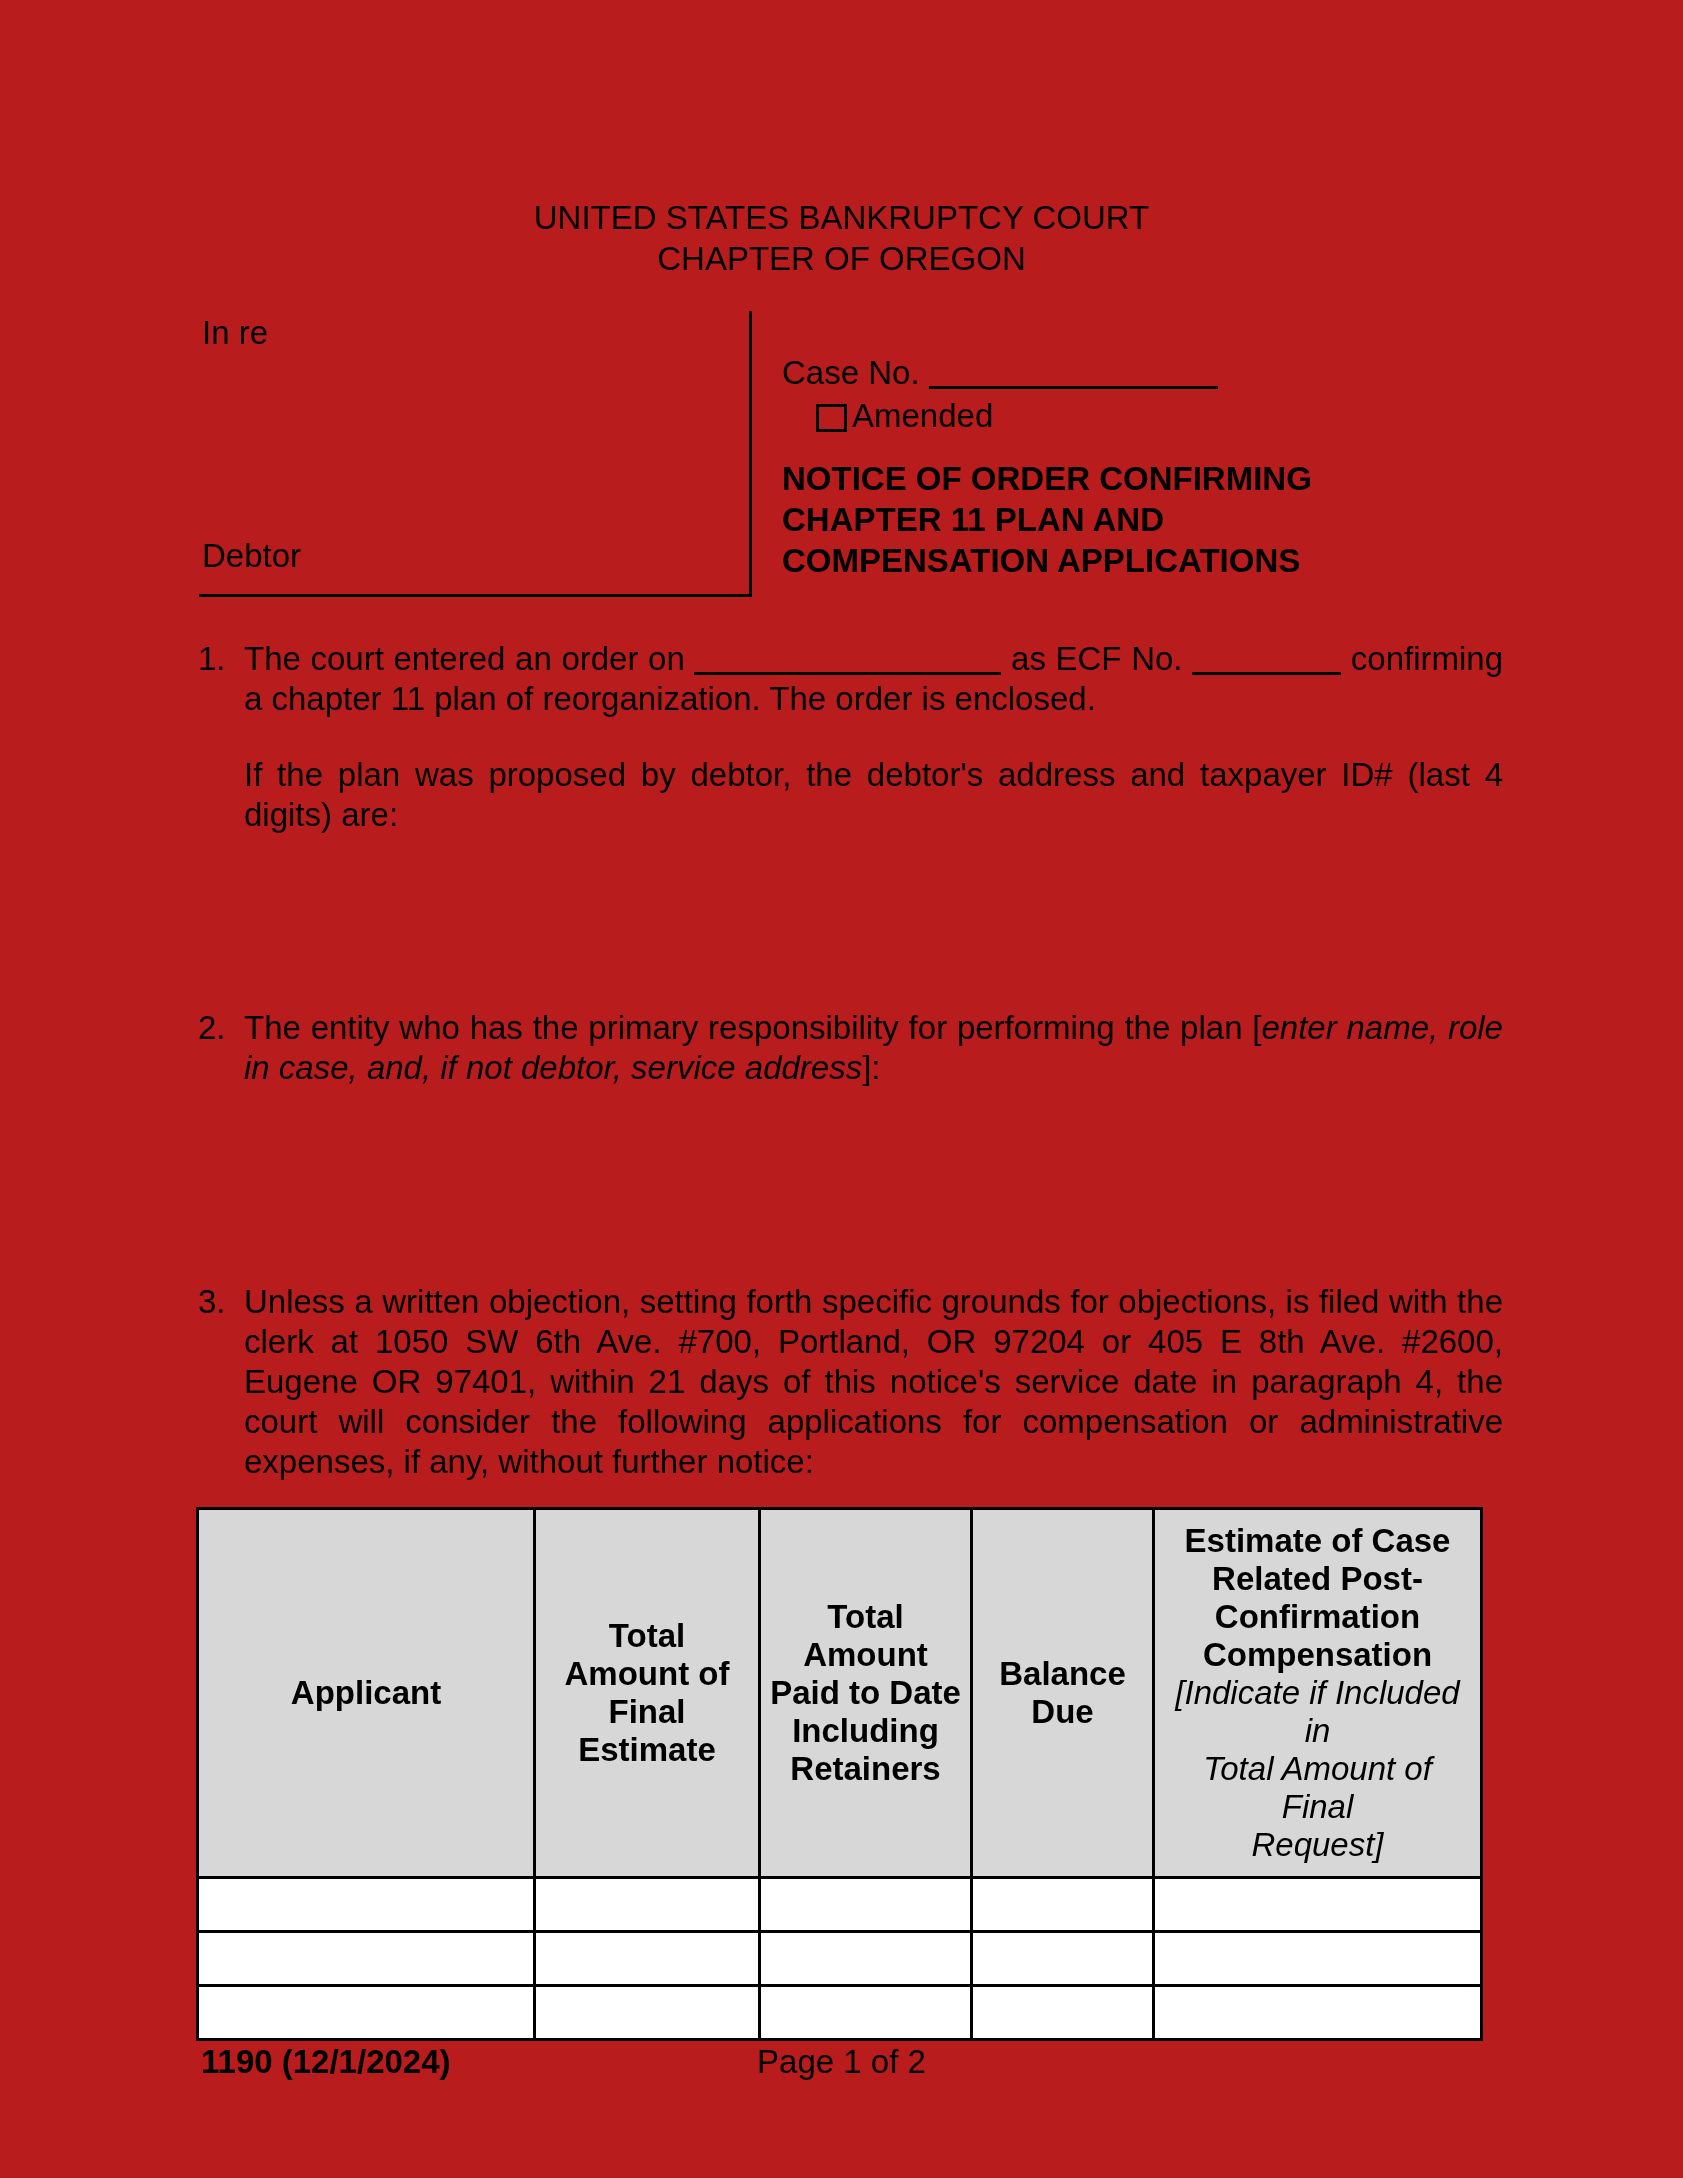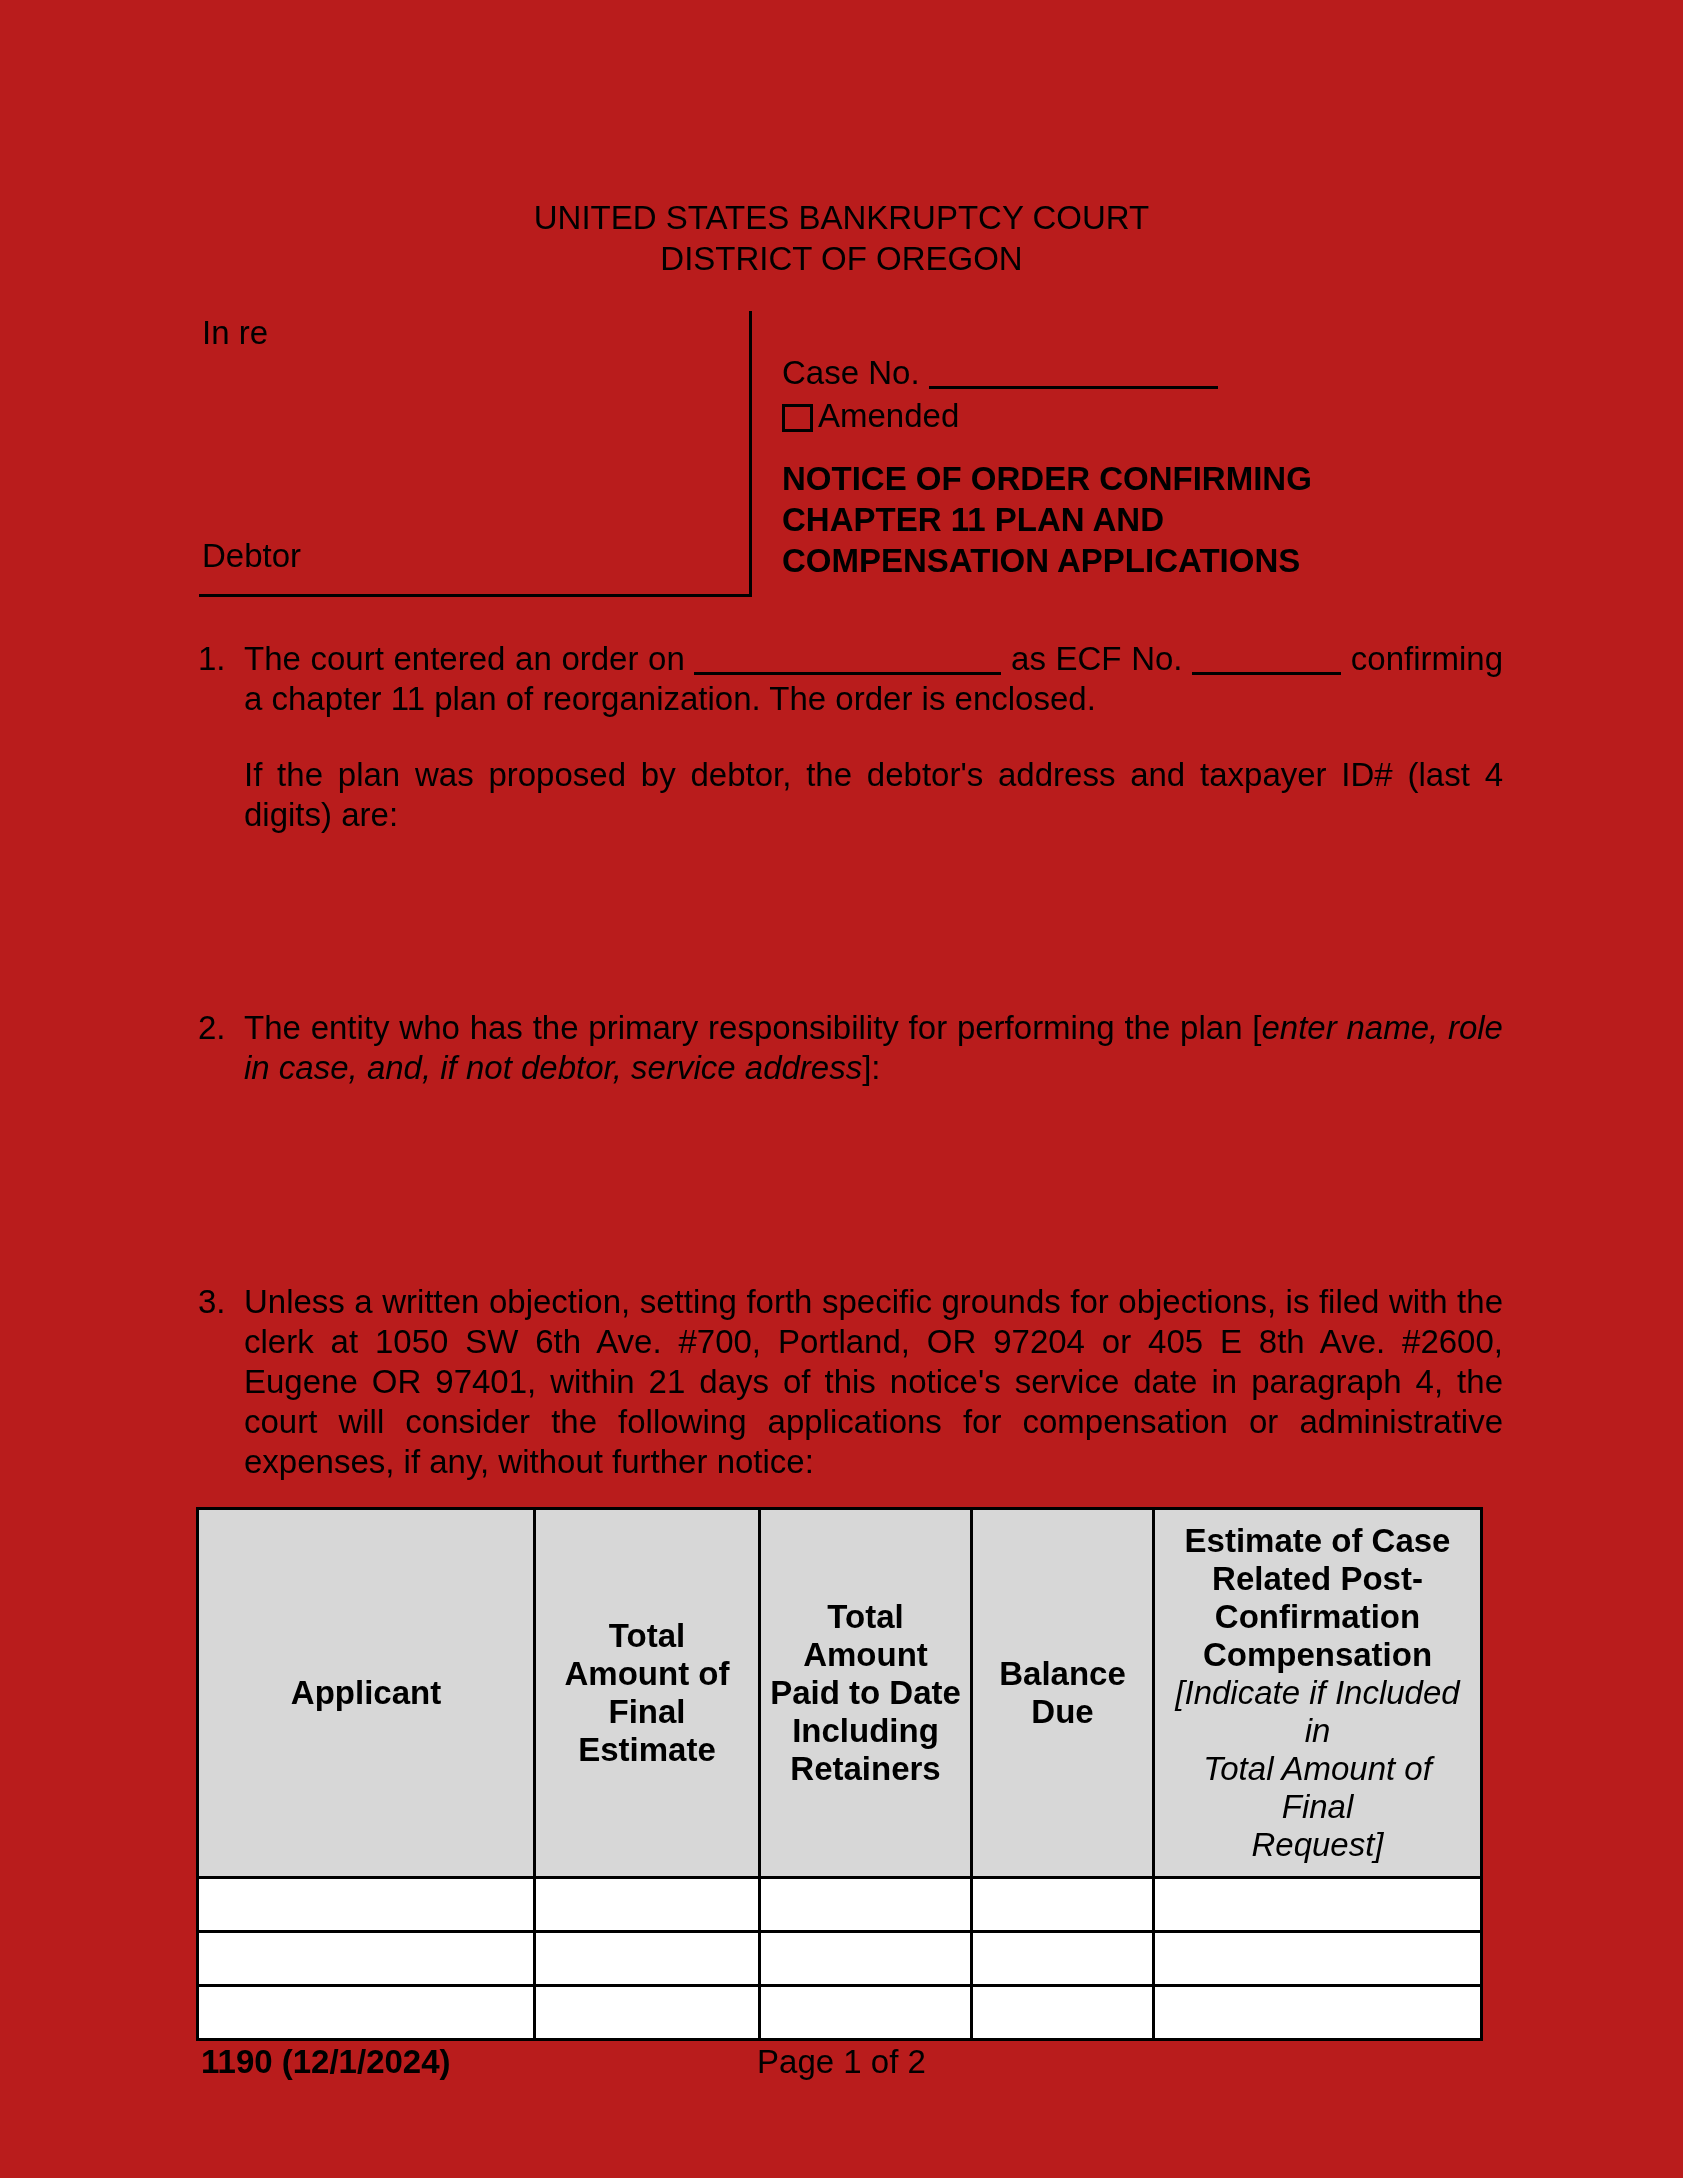--- a/index.html
+++ b/index.html
@@ -29,21 +29,21 @@
     left: 199px; top: 311px;
     width: 550px; height: 283px;
     border-right: 3px solid #000;
     border-bottom: 3px solid #000;
   }
   .in-re   { position: absolute; top: 2px; left: 3px; }
   .debtor  { position: absolute; bottom: 18px; left: 3px; margin-top: 32px; }
 
   
   .caption-right { position: absolute; left: 782px; top: 353px; width: 728px; }
-  .amended-line  { margin-top: 3px; }
+  .amended-line  { margin-top: 3px; margin-left: 34px; }
   .checkbox {
     display: inline-block;
     width: 25px; height: 22px;
     border: 3px solid #000;
     vertical-align: -5px;
     margin-right: 5px;
   }
   .notice-title { margin-top: 22px; font-weight: bold; line-height: 41px; }
 
   
@@ -96,21 +96,21 @@
   .form-number { position: absolute; left: 201px; top: 2042px; font-weight: bold; }
   .page-label  { position: absolute; left: 0; right: 0; top: 2042px; text-align: center; }
 </style>
 </head>
 <body>
 
 <div class="page">
 
   <div class="court-title">
       <div>UNITED STATES BANKRUPTCY COURT</div>
-      <div>DISTRICT OF OREGON</div>
+      <div>CHAPTER OF OREGON</div>
     </div>
 
   <div class="caption-box">
     <div class="in-re">In re</div>
     <div class="debtor">Debtor</div>
   </div>
 
   <div class="caption-right">
     <div class="case-line">
       <span>Case No.</span>

